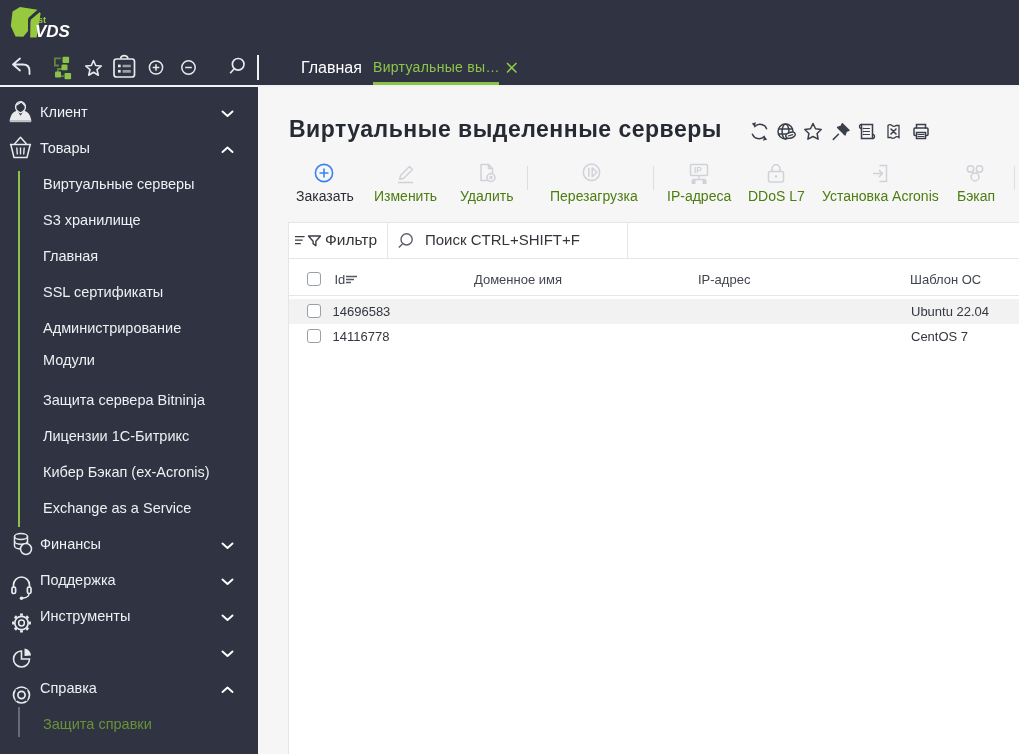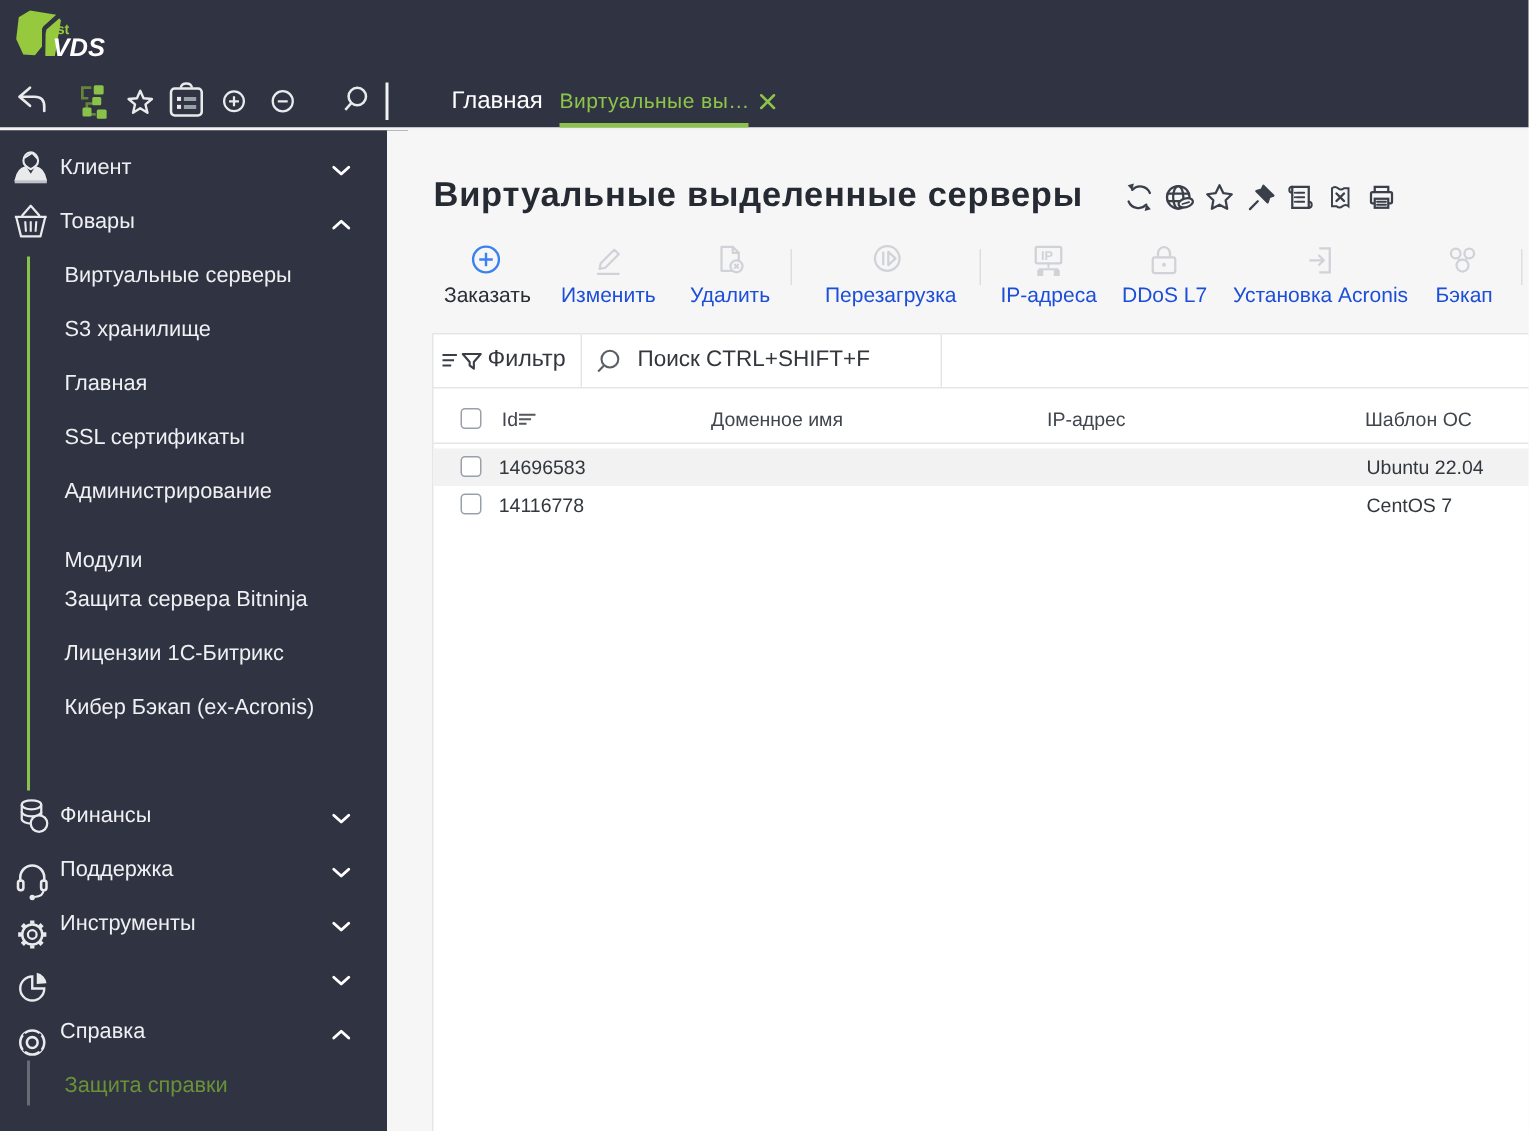--- a/index.html
+++ b/index.html
@@ -8,21 +8,21 @@
 .abs{position:absolute}
 #header{position:absolute;left:0;top:0;width:1019px;height:85px;background:#2f3342}
 #hline{position:absolute;left:0;top:85px;width:1019px;height:2px;background:#f2f2f3}
 #sidebar{position:absolute;left:0;top:87px;width:272px;height:667px;background:#2f3342}
 #main{position:absolute;left:258px;top:87px;width:761px;height:667px;background:#f6f6f7}
 .srow{position:absolute;left:0;width:258px;height:36px;color:#eef0f2;font-size:14.5px;line-height:36px}
 .srow .txt{position:absolute;left:40px;top:0}
 .sub .txt{left:43px}
 .chev{position:absolute;left:221px;top:16px;width:13px;height:8px}
 #card{position:absolute;left:30px;top:135px;width:731px;height:532px;background:#fff;border-top:1px solid #e5e6e8;border-left:1px solid #e5e6e8}
-.tbtxt{position:absolute;top:101px;font-size:14px;color:#1d4ed8;white-space:nowrap}
+.tbtxt{position:absolute;top:101px;font-size:14px;color:#4d7c0f;white-space:nowrap}
 .tbdark{color:#2b2e35}
 .vdiv{position:absolute;top:79px;width:1px;height:24px;background:#dcdee1}
 .colhead{position:absolute;top:184.5px;font-size:13px;color:#41454d;white-space:nowrap}
 .cell{font-size:13px;color:#33373e;white-space:nowrap;position:absolute}
 .cbx{position:absolute;width:14px;height:14px;border:1.4px solid #9aa0a8;border-radius:3px;background:#fff}
 </style>
 </head>
 <body>
 <div id="header"></div>
 <div id="hline"></div>
@@ -111,31 +111,34 @@
     </div>
   <div class="srow sub" style="top:151px">
       <span class="txt">Главная</span>
     </div>
   <div class="srow sub" style="top:187px">
       <span class="txt">SSL сертификаты</span>
     </div>
   <div class="srow sub" style="top:223px">
       <span class="txt">Администрирование</span>
     </div>
-  <div class="srow sub" style="top:269px">
+  <div class="srow sub" style="top:255px">
       <span class="txt">Модули</span>
     </div>
   <div class="srow sub" style="top:295px">
       <span class="txt">Защита сервера Bitninja</span>
     </div>
   <div class="srow sub" style="top:331px">
       <span class="txt">Лицензии 1С-Битрикс</span>
     </div>
   <div class="srow sub" style="top:367px">
       <span class="txt">Кибер Бэкап (ex-Acronis)</span>
+    </div>
+  <div class="srow sub" style="top:403px">
+      <span class="txt">Exchange as a Service</span>
     </div>
   <div class="srow" style="top:439px">
       <span class="txt">Финансы</span>
     <svg class="chev" viewBox="0 0 13 8">
         <path d="M1.5,1.5 L6.5,6 L11.5,1.5" stroke="#fff" stroke-width="1.9" fill="none" stroke-linecap="round" stroke-linejoin="round"></path>
       </svg>
   </div>
   <div class="srow" style="top:475px">
       <span class="txt">Поддержка</span>
     <svg class="chev" viewBox="0 0 13 8">

